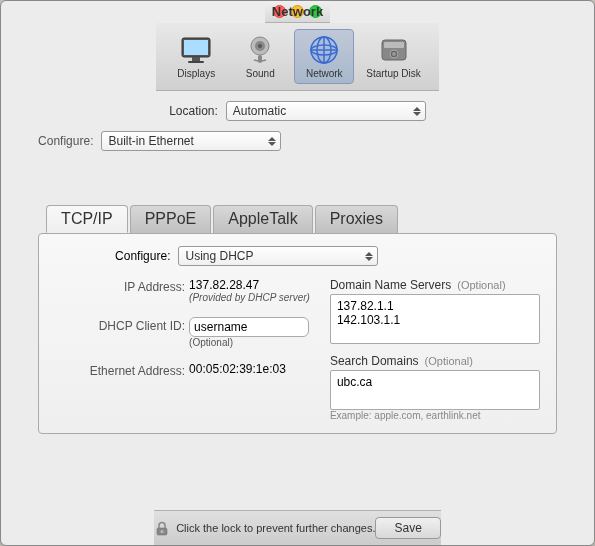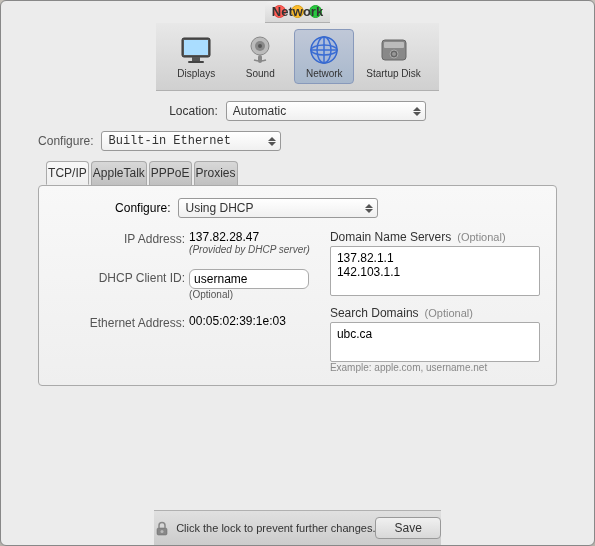--- a/index.html
+++ b/index.html
@@ -159,29 +159,30 @@
     }
 
     
     .tabs-container {
       display: flex;
       gap: 0;
       margin-left: 8px;
     }
 
     .tab {
-      padding: 4px 1px;
+      padding: 4px 14px;
       border: 1px solid #aaa;
       background: linear-gradient(to bottom, #d8d8d8 0%, #c0c0c0 100%);
       cursor: pointer;
-      font-size: 12px;
+      font-size: 16px;
       color: #333;
       border-radius: 4px 4px 0 0;
       border-bottom: none;
       margin-right: 2px;
+      margin-top: 44px;
     }
 
     .tab.active {
       background: linear-gradient(to bottom, #f8f8f8 0%, #efefef 100%);
       border-bottom: 1px solid #efefef;
       z-index: 2;
       position: relative;
     }
 
     
@@ -438,39 +439,39 @@
         <span>Automatic</span>
         <div class="select-arrow">
           <div class="arr-up"></div>
           <div class="arr-down"></div>
         </div>
       </div>
     </div>
 
     <div class="configure-row">
       <span class="field-label">Configure:</span>
-      <div class="select-box" style="min-width:180px;font-family:Liberation Mono, monospace;">
+      <div class="select-box" style="min-width:180px;">
         <span>Built-in Ethernet</span>
         <div class="select-arrow">
           <div class="arr-up"></div>
           <div class="arr-down"></div>
         </div>
       </div>
     </div>
 
     <div style="display:flex; flex-direction:column;">
       <div class="tabs-container">
         <div class="tab active">
           <span>TCP/IP</span>
         </div>
         <div class="tab">
+          <span>PPPoE</span>
+        </div>
+        <div class="tab">
           <span>AppleTalk</span>
-        </div>
-        <div class="tab">
-          <span>PPPoE</span>
         </div>
         <div class="tab">
           <span>Proxies</span>
         </div>
       </div>
 
       <div class="inner-panel">
 
         <div class="inner-configure-row">
           <span style="margin-left:60px;">Configure:</span>
@@ -524,21 +525,21 @@
             </div>
 
             <div>
               <div class="section-header">
                 <span class="section-title">Search Domains</span>
                 <span class="section-optional">(Optional)</span>
               </div>
               <div class="search-box">
                 <div>ubc.ca</div>
               </div>
-              <div class="example-text">Example: apple.com, username.net</div>
+              <div class="example-text">Example: apple.com, earthlink.net</div>
             </div>
 
           </div>
         </div>
       </div>
     </div>
 
   </div>
 
   <div class="bottom-bar">

